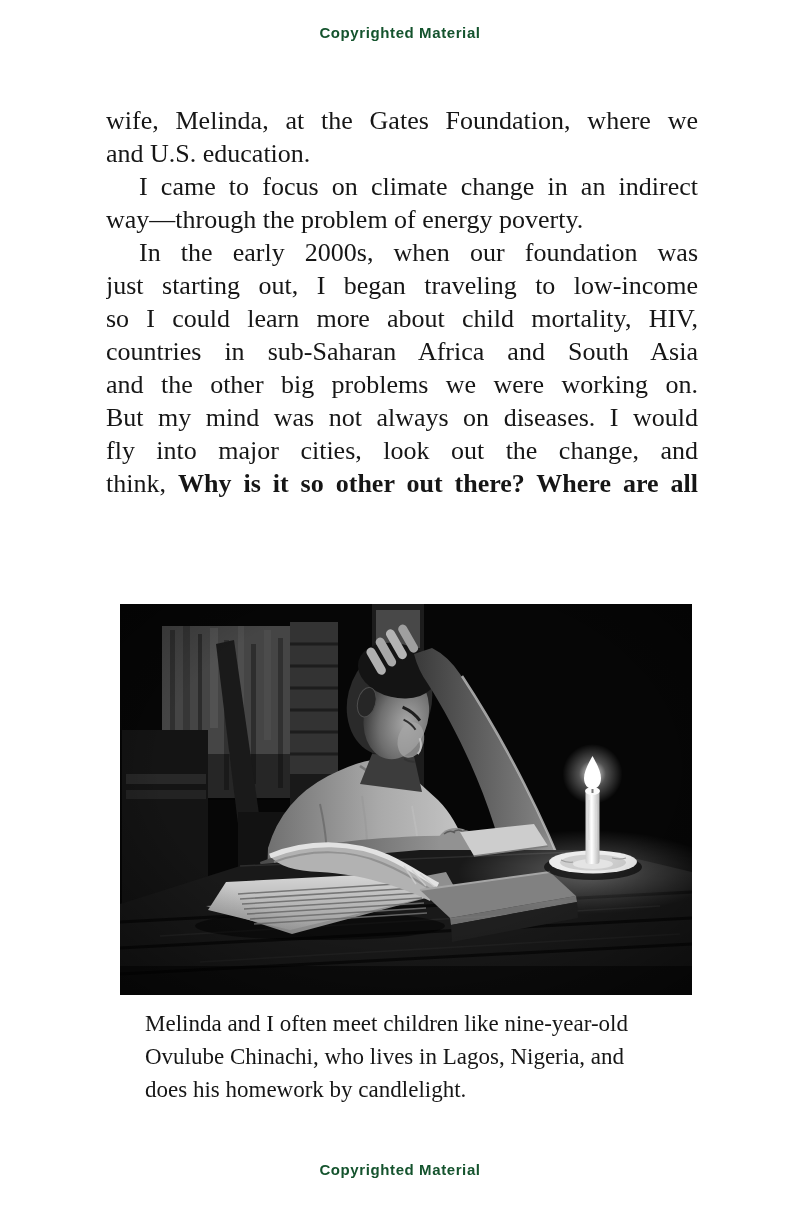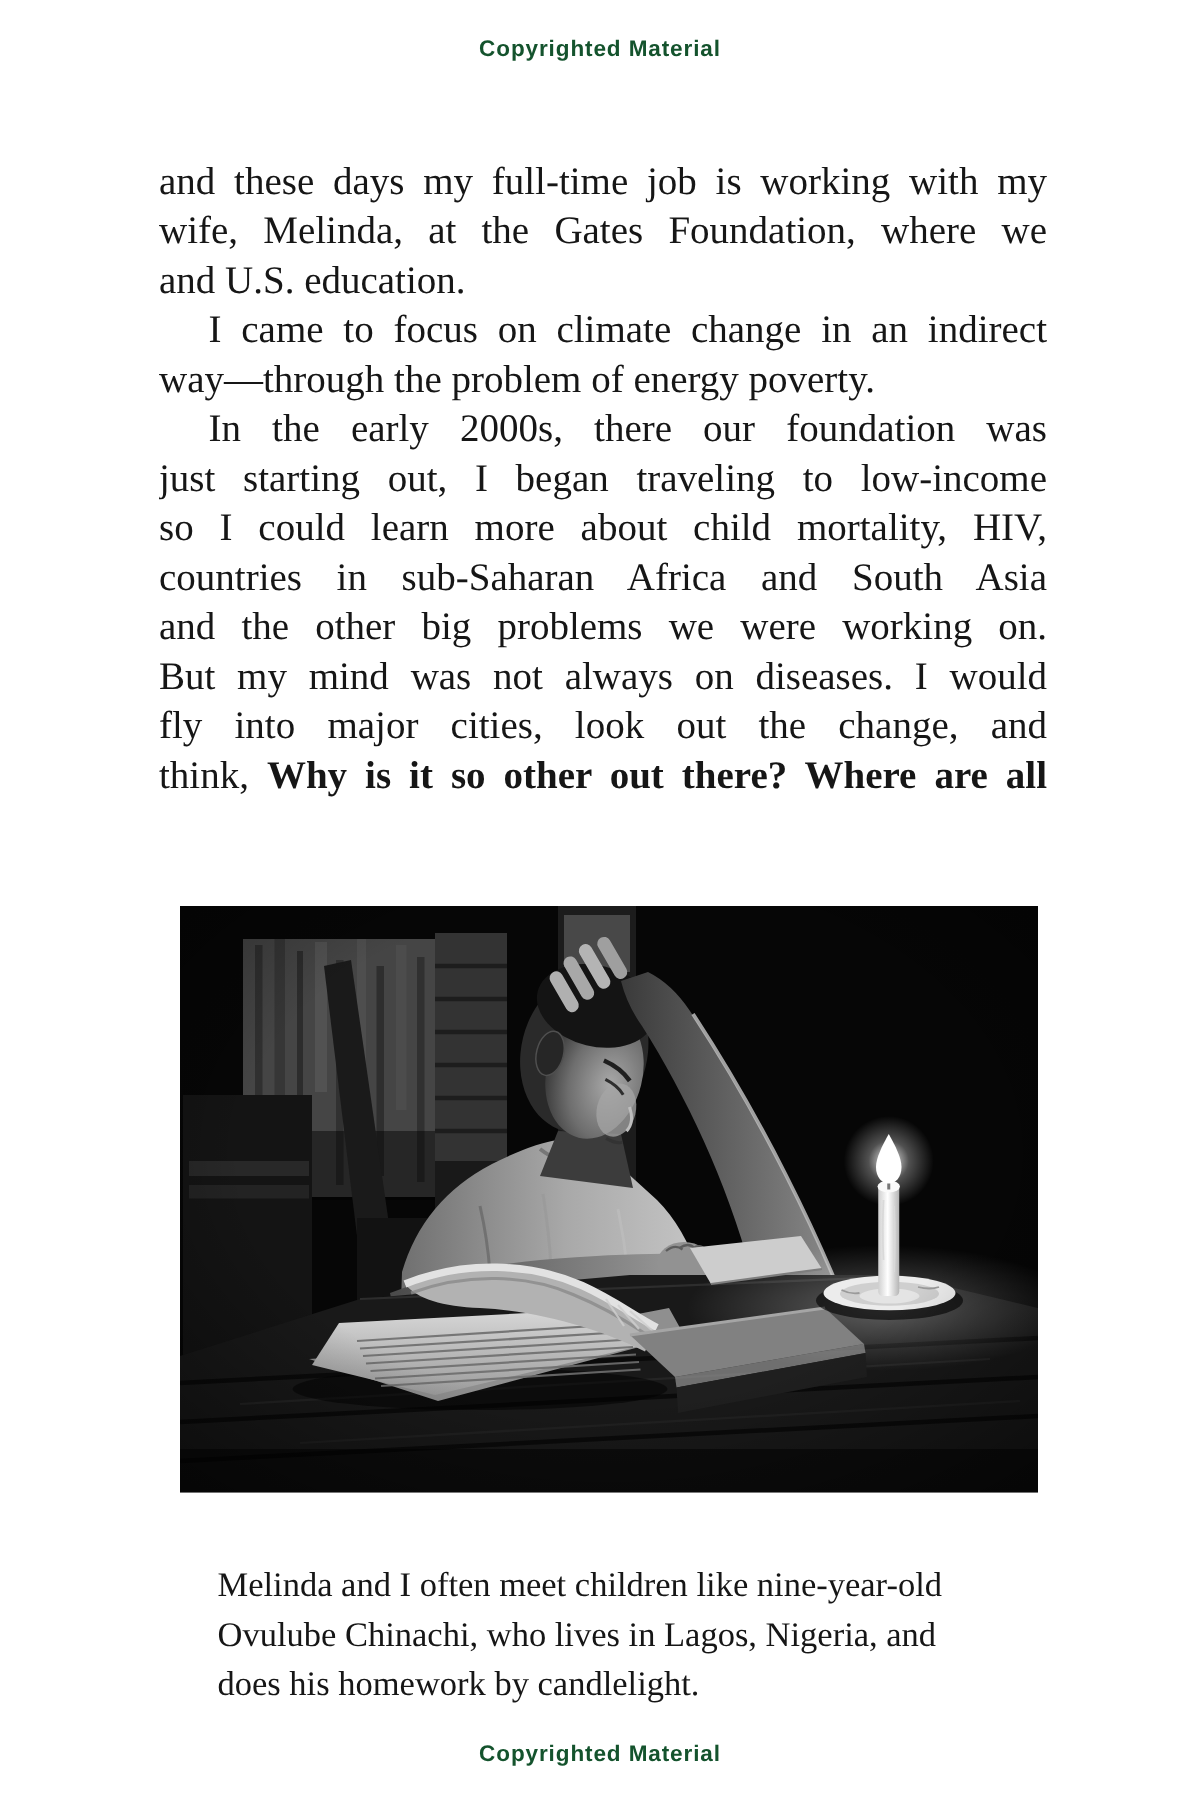--- a/index.html
+++ b/index.html
@@ -21,38 +21,37 @@
 
   .body-text{position:absolute;top:104px;left:106px;width:592px;}
   .bl{height:33px;line-height:33px;font-size:26px;overflow:hidden;
       text-align:justify;text-align-last:justify;text-justify:inter-word;}
   .bl.pend{text-align-last:left;}
   .bl.ind{padding-left:33px;}
   .bl b, .bl .bold{font-weight:bold;}
 
   .figure-photo{position:absolute;top:604px;left:120px;width:572px;height:391px;display:block;}
 
-  .figure-caption{position:absolute;top:1007px;left:145px;width:545px;margin-top:33px;}
+  .figure-caption{position:absolute;top:1007px;left:145px;width:545px;}
   .cl{height:33px;line-height:33px;font-size:23px;overflow:hidden;text-align:left;}
 </style>
 </head>
 <body>
 
 <div class="page">
 
   <div class="copyright top">Copyrighted Material</div>
 
 
   <div class="body-text">
-    <div class="bl">and these days my full-time job is working with my</div>
     <div class="bl">wife, Melinda, at the Gates Foundation, where we</div>
     <div class="bl pend">and U.S. education.</div>
     <div class="bl ind">I came to focus on climate change in an indirect</div>
     <div class="bl pend">way—through the problem of energy poverty.</div>
-    <div class="bl ind">In the early 2000s, there our foundation was</div>
+    <div class="bl ind">In the early 2000s, when our foundation was</div>
     <div class="bl">just starting out, I began traveling to low-income</div>
     <div class="bl">so I could learn more about child mortality, HIV,</div>
     <div class="bl">countries in sub-Saharan Africa and South Asia</div>
     <div class="bl">and the other big problems we were working on.</div>
     <div class="bl">But my mind was not always on diseases. I would</div>
     <div class="bl">fly into major cities, look out the change, and</div>
     <div class="bl"><span>think, </span><span class="bold">Why is it so other out there? Where are all</span></div>
   </div>
 
   <svg class="figure-photo" viewBox="0 0 572 391" preserveAspectRatio="none" aria-hidden="true">

